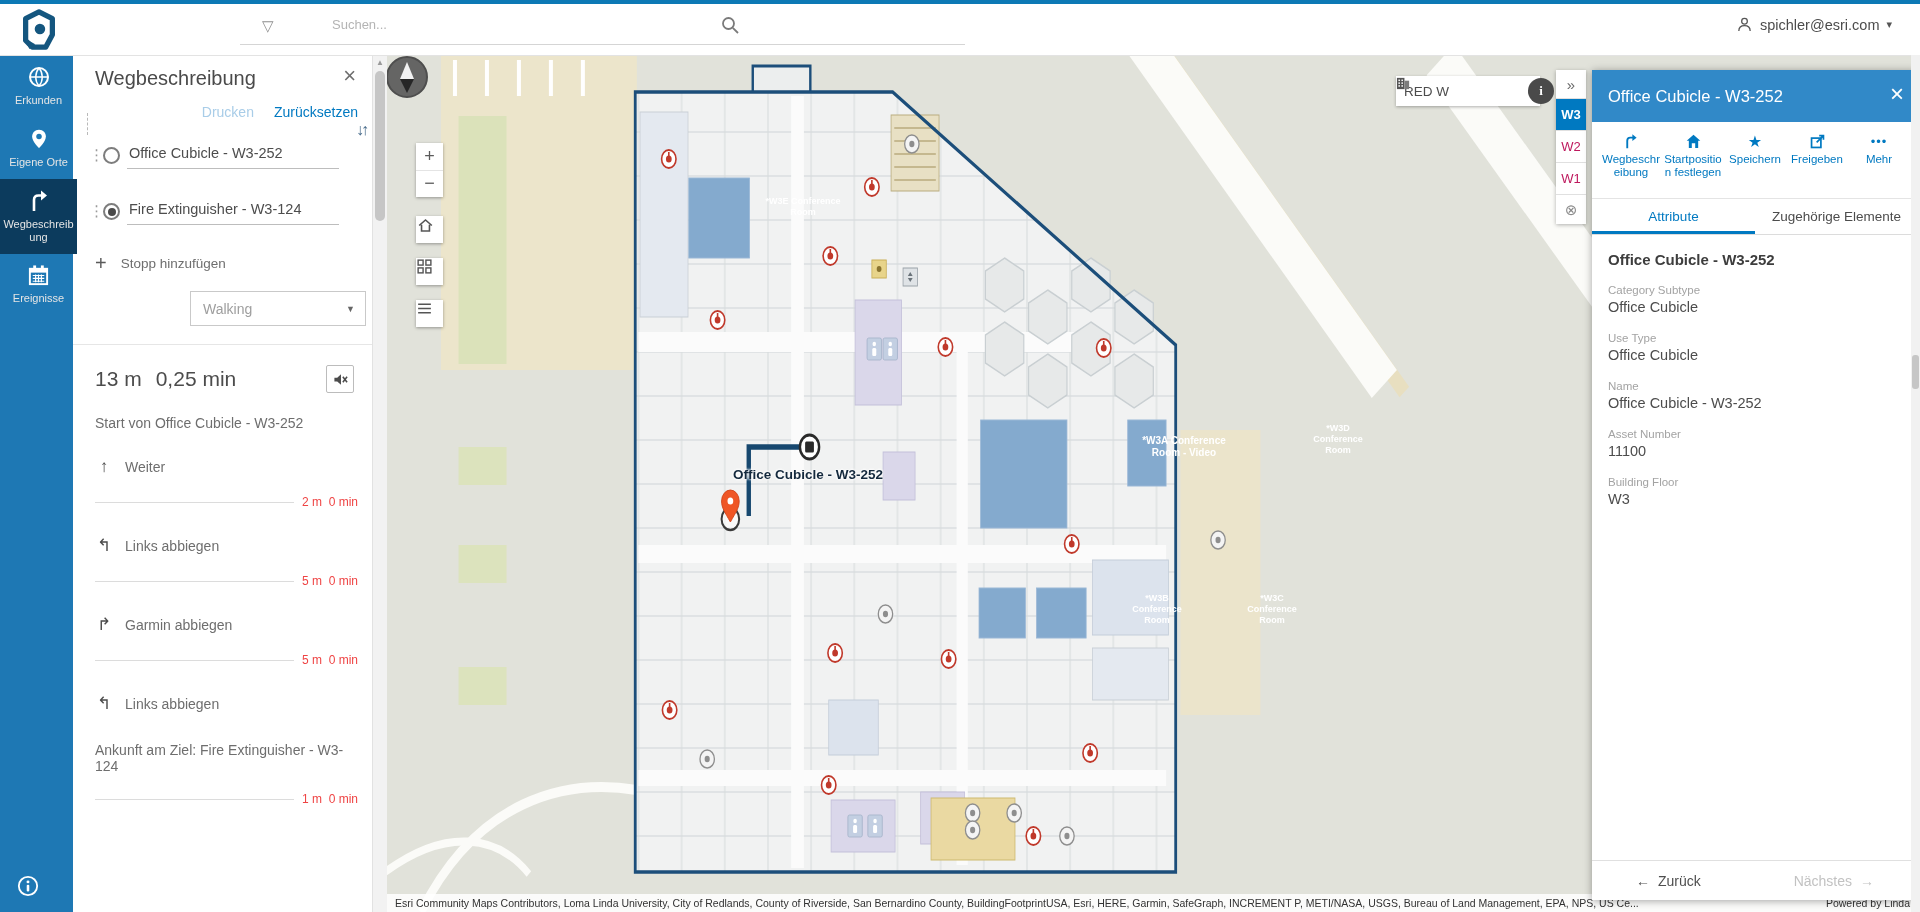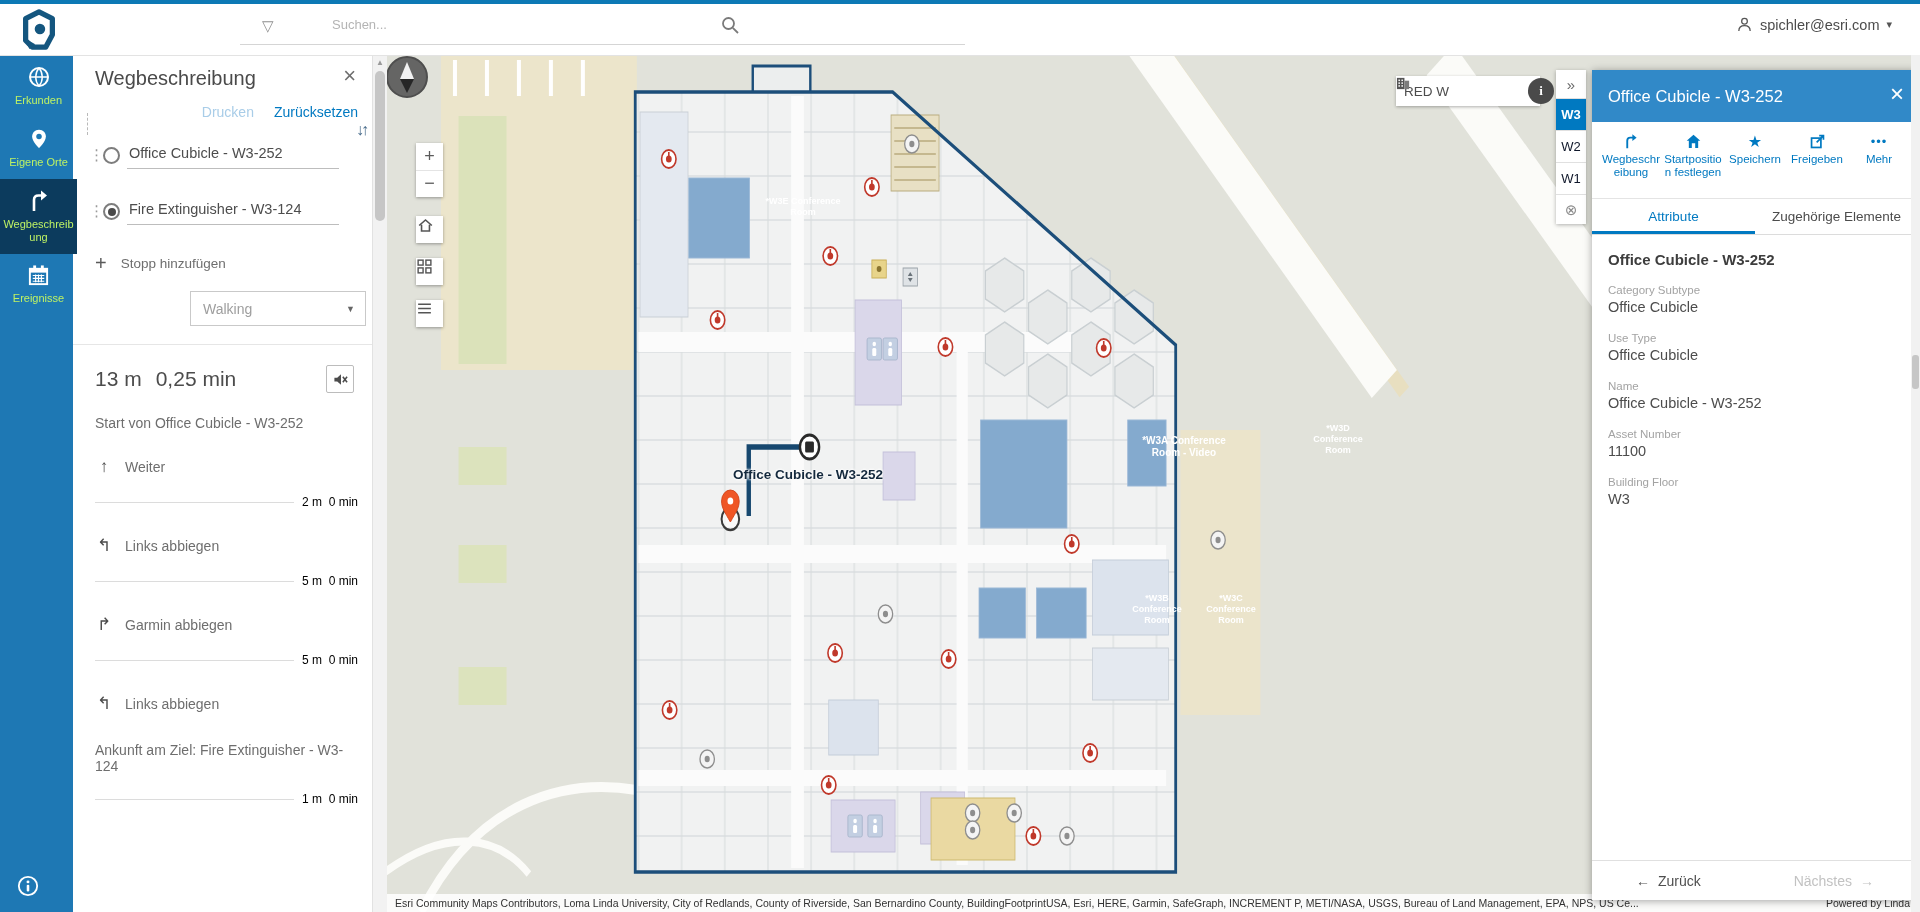--- a/index.html
+++ b/index.html
@@ -14,21 +14,21 @@
   #search-chevron{left:262px;top:17px;font-size:15px;color:#8f8f8f;cursor:pointer;}
   #search-underline{left:240px;top:44px;width:725px;border-top:1px solid #d5d5d5;}
   #search-input{left:330px;top:16px;width:360px;border:none;outline:none;font-size:13px;color:#555;background:transparent;font-family:"Liberation Sans",sans-serif;}
   #search-input::placeholder{color:#b4b4b4;}
   #magnifier{left:720px;top:15px;}
   #user{right:28px;top:16px;display:flex;align-items:center;gap:7px;color:#4c4c4c;font-size:14.5px;cursor:pointer;}
   #user .caret{font-size:11px;color:#555;}
 
   
   #nav{left:0;top:55px;width:73px;height:857px;background:#1e78b4;z-index:39;}
-  .nav-item{width:73px;padding:10px 2px 9px 2px;display:flex;flex-direction:column;align-items:center;gap:5px;color:#bef264;cursor:pointer;}
+  .nav-item{width:73px;padding:10px 2px 9px 2px;display:flex;flex-direction:column;align-items:center;gap:5px;color:#e5e5e5;cursor:pointer;}
   .nav-item.selected{background:#0c3b5d;}
   .nav-label{font-size:11px;line-height:1.25;text-align:center;word-break:break-word;}
   #nav-info{left:17px;top:820px;cursor:pointer;}
 
   
   #dir-panel{left:73px;top:55px;width:299px;height:857px;background:#fff;z-index:30;overflow:hidden;}
   #dir-scroll{left:372px;top:55px;width:14px;height:857px;background:#f2f2f2;border-left:1px solid #e2e2e2;z-index:31;}
   #dir-scroll .arrow{position:absolute;left:3px;top:3px;font-size:8px;color:#9a9a9a;}
   #dir-scroll .thumb{position:absolute;left:2px;top:16px;width:10px;height:150px;background:#c6c6c6;border-radius:5px;}
   #dir-panel .inner{padding:12px 14px 0 22px;position:relative;}
@@ -52,21 +52,21 @@
   #dir-divider{margin:18px -14px 0 -22px;border-top:1px solid #e6e6e6;}
   #summary{margin-top:20px;display:flex;align-items:center;}
   #summary .nums{font-size:21px;color:#4c4c4c;}
   #summary .nums .t{margin-left:14px;}
   #mute-btn{margin-left:auto;margin-right:4px;width:26px;height:26px;border:1px solid #bcbcbc;border-radius:2px;display:flex;align-items:center;justify-content:center;cursor:pointer;background:#fff;}
   .step-start{margin-top:22px;font-size:14px;color:#6e6e6e;}
   .step-row{margin-top:26px;display:flex;align-items:center;gap:12px;color:#6e6e6e;font-size:14px;}
   .step-glyph{width:18px;font-size:17px;color:#4c4c4c;text-align:center;}
   .step-div{margin-top:18px;display:flex;align-items:center;}
   .step-div .line{flex:1;border-top:1px solid #dcdcdc;margin-right:8px;}
-  .step-div .detail{font-size:12px;color:#000000;white-space:pre;}
+  .step-div .detail{font-size:12px;color:#ef4444;white-space:pre;}
 
   
   #map{left:385px;top:55px;width:1535px;height:857px;z-index:1;}
   #map svg{position:absolute;left:0;top:0;}
   .maplabel{position:absolute;color:#fff;font-size:9px;font-weight:bold;line-height:1.2;text-align:center;z-index:2;}
   #route-label{position:absolute;left:348px;top:412px;width:172px;font-size:13.5px;font-weight:bold;color:#14293d;z-index:2;
     text-shadow:0 0 3px #fff,0 0 3px #fff,0 0 3px #fff;}
   .mapbtn{position:absolute;width:27px;background:#fff;box-shadow:0 1px 3px rgba(0,0,0,.35);display:flex;flex-direction:column;align-items:center;justify-content:center;color:#4f4f4f;cursor:pointer;z-index:3;}
   #compass{position:absolute;left:22px;top:25px;width:44px;height:44px;cursor:pointer;z-index:3;}
   #zoombox{left:31px;top:88px;height:54px;}
@@ -74,21 +74,21 @@
   #zoombox .zbtn:first-child{border-bottom:1px solid #e4e4e4;}
   #home-btn{left:31px;top:161px;height:27px;}
   #basemap-btn{left:31px;top:203px;height:27px;}
   #layers-btn{left:31px;top:245px;height:27px;}
 
   #bldg-widget{position:absolute;left:1011px;top:21px;width:128px;height:30px;background:#fff;box-shadow:0 1px 3px rgba(0,0,0,.3);display:flex;align-items:center;padding:0 8px;gap:7px;z-index:3;cursor:pointer;}
   #bldg-widget .val{font-size:13.5px;color:#4c4c4c;flex:1;}
   #bldg-widget .spin{display:flex;flex-direction:column;line-height:5px;font-size:8px;color:#666;}
   #map-info-btn{position:absolute;left:1143px;top:23px;width:26px;height:26px;border-radius:50%;background:#4a4a4a;color:#fff;display:flex;align-items:center;justify-content:center;font-size:13px;font-family:"Liberation Serif",serif;font-weight:bold;z-index:3;cursor:pointer;}
   #floors{position:absolute;left:1171px;top:15px;width:30px;background:#fff;box-shadow:0 1px 4px rgba(0,0,0,.3);z-index:3;}
-  #floors .fcell{height:31px;display:flex;align-items:center;justify-content:center;font-size:13px;color:#0f172a;border-bottom:1px solid #e0e0e0;cursor:pointer;}
+  #floors .fcell{height:31px;display:flex;align-items:center;justify-content:center;font-size:13px;color:#be185d;border-bottom:1px solid #e0e0e0;cursor:pointer;}
   #floors .fcell.exp{font-size:15px;color:#6a6a6a;height:28px;}
   #floors .fcell.active{background:#0079c1;color:#fff;font-weight:bold;}
   #floors .fcell.fclose{border-bottom:none;color:#8a8a8a;font-size:15px;height:29px;}
 
   #attribution{position:absolute;left:0px;bottom:0px;width:1535px;height:18px;background:rgba(255,255,255,.85);font-size:10.5px;color:#323232;z-index:4;display:flex;align-items:center;padding:0 10px;box-sizing:border-box;white-space:nowrap;overflow:hidden;justify-content:space-between;}
   #attribution .powered{margin-left:auto;padding-left:14px;}
 
   
   #info-panel{left:1592px;top:70px;width:326px;height:830px;background:#fff;box-shadow:0 1px 8px rgba(0,0,0,.35);z-index:20;}
   #ip-header{position:relative;height:52px;background:#3189c8;display:flex;align-items:center;}
@@ -246,21 +246,21 @@
       <g>
         <path d="M817,522 C810,512 806,508 806,501 a11,11 0 1 1 22,0 c0,7 -4,11 -11,21 z" fill="#ef5626" stroke="#d14319"></path>
         <circle cx="817" cy="501" r="3.6" fill="#fff"></circle>
       </g>
     </svg>
 
     <div class="maplabel" style="left:380px;top:141px;width:76px;">*W3E Conference Room</div>
     <div class="maplabel" style="left:745px;top:380px;width:108px;font-size:10px;">*W3A Conference Room - Video</div>
     <div class="maplabel" style="left:927px;top:368px;width:52px;">*W3D Conference Room</div>
     <div class="maplabel" style="left:741px;top:538px;width:62px;">*W3B Conference Room</div>
-    <div class="maplabel" style="left:813px;top:538px;width:66px;">*W3C Conference Room</div>
+    <div class="maplabel" style="left:854px;top:538px;width:66px;">*W3C Conference Room</div>
     <div id="route-label">Office Cubicle - W3-252</div>
 
     <svg id="compass" viewBox="0 0 44 44">
       <circle cx="22" cy="22" r="20" fill="#585858" stroke="#3f3f3f" stroke-width="2" opacity="0.9"></circle>
       <polygon points="22,7 15,24 29,24" fill="#f2f2f2"></polygon>
       <polygon points="22,38 15,24 29,24" fill="#262626"></polygon>
     </svg>
     <div id="zoombox" class="mapbtn">
       <div class="zbtn">+</div>
       <div class="zbtn">−</div>

